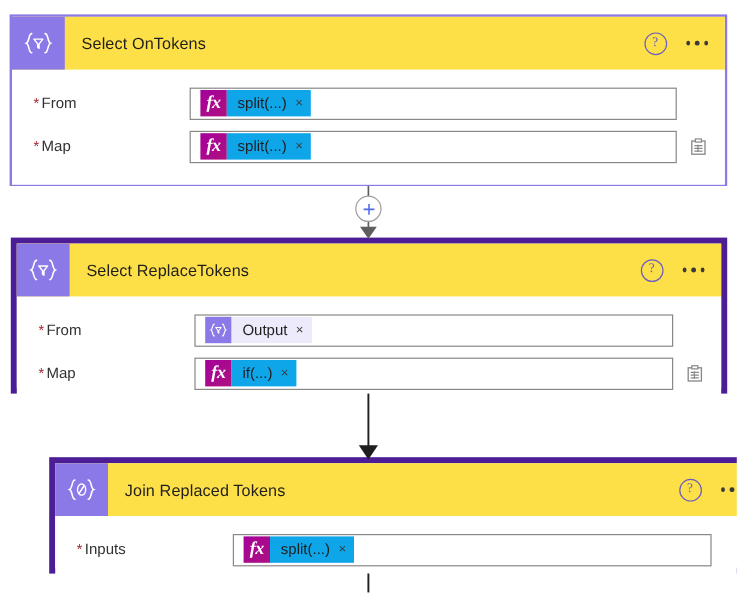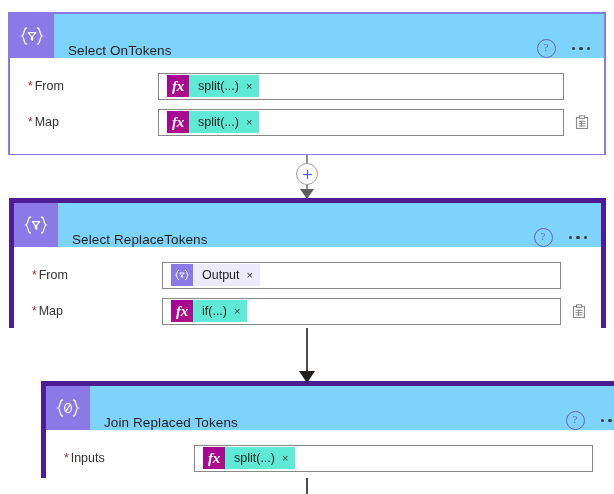--- a/index.html
+++ b/index.html
@@ -30,22 +30,22 @@
   }
   .card.selected {
     border: 2px solid #8B79E8;
   }
   .card.plain {
     border: 5px solid #4c1d95;
   }
 
   .card-header {
     display: flex;
-    align-items: flex-end;
-    background: #7dd3fc;
+    align-items: center;
+    background: #fde047;
     height: 44px;
     position: relative;
   }
   .card.plain .card-header { height: 44px; }
 
   .node-icon {
     width: 44px;
     height: 44px;
     flex: 0 0 44px;
     background: #8B79E8;
@@ -174,21 +174,21 @@
   .token-body {
     display: inline-flex;
     align-items: center;
     height: 22px;
     padding: 0 7px 0 9px;
     font-size: 12.5px;
     color: #201f1e;
     white-space: nowrap;
     gap: 7px;
   }
-  .token-body.pink  { background: #5eead4; }
+  .token-body.pink  { background: #0ea5e9; }
   .token-body.lilac { background: #EDEAFB; }
   .token-x {
     font-size: 11px;
     color: #3b3a39;
     cursor: pointer;
     line-height: 1;
   }
 
   
   .connector {

